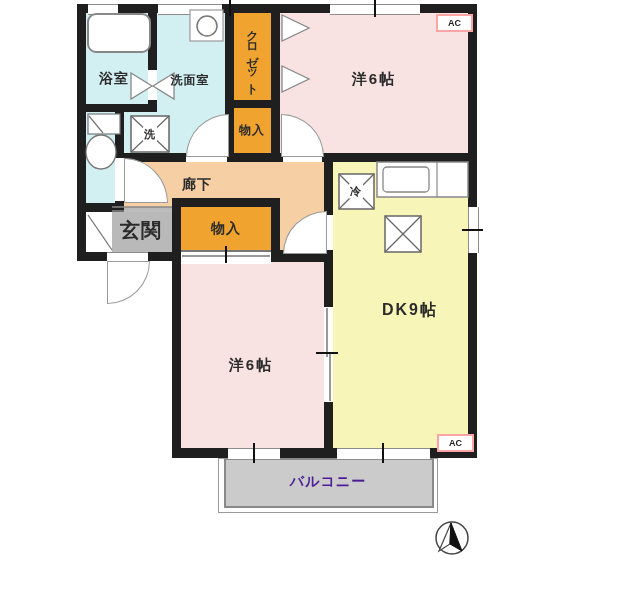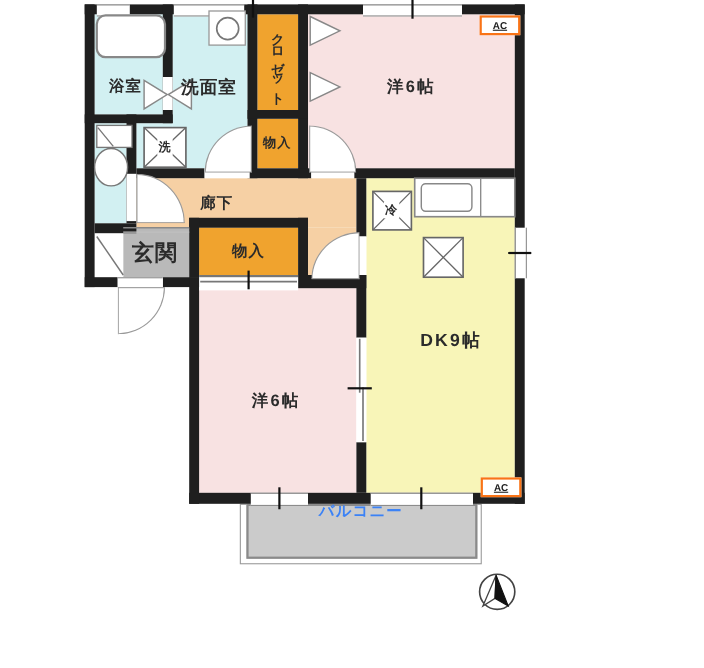--- a/index.html
+++ b/index.html
@@ -8,22 +8,22 @@
   .wall{position:absolute;background:#1f1f1f;}
   .floor{position:absolute;}
   .win{position:absolute;background:#ffffff;}
   .win.h{border-top:1.5px solid #8c8c8c;border-bottom:1.5px solid #8c8c8c;}
   .win.v{border-left:1.5px solid #8c8c8c;border-right:1.5px solid #8c8c8c;}
   .gap{position:absolute;background:#ffffff;}
   .arc{position:absolute;background:#ffffff;border:1.2px solid #999;}
   .label{position:absolute;transform:translate(-50%,-50%);color:#2b2b2b;font-weight:600;
          white-space:nowrap;letter-spacing:1px;}
   .label.vert{writing-mode:vertical-rl;text-orientation:upright;letter-spacing:0;}
-  .acbox{position:absolute;background:#fff;border:2px solid #f97316;display:flex;
-         align-items:center;justify-content:center;font-size:9px;font-weight:600;color:#222;text-decoration:underline;}
+  .acbox{position:absolute;background:#fff;border:2px solid #fca5a5;display:flex;
+         align-items:center;justify-content:center;font-size:9px;font-weight:600;color:#222;}
   .balcony-outer{position:absolute;background:#fff;border:1.5px solid #9a9a9a;}
   .balcony-inner{position:absolute;background:#cbcbcb;border:2px solid #8a8a8a;}
   svg{position:absolute;left:0;top:0;}
 </style>
 </head>
 <body>
 
 <div class="canvas">
 
   <div class="floor" style="left:86px;top:13px;width:62px;height:91px;background:#d2f0f2;"></div>
@@ -160,29 +160,29 @@
     </g>
 
     <g>
       <circle cx="452" cy="538" r="16" fill="#fff" stroke="#444" stroke-width="1.5"></circle>
       <polygon points="451,523 439,551 450,544" fill="#fff" stroke="#444" stroke-width="1.2"></polygon>
       <polygon points="451,523 462,551 450,544" fill="#111" stroke="#111" stroke-width="1"></polygon>
     </g>
   </svg>
 
   <div class="label" style="left:114px;top:79px;font-size:14px;">浴室</div>
-  <div class="label" style="left:190px;top:80px;font-size:16px;">洗面室</div>
+  <div class="label" style="left:190px;top:80px;font-size:12px;">洗面室</div>
   <div class="label vert" style="left:252px;top:55px;font-size:12px;">クロゼット</div>
   <div class="label" style="left:252px;top:130px;font-size:12px;">物入</div>
   <div class="label" style="left:374px;top:79px;font-size:15px;letter-spacing:2px;">洋6帖</div>
   <div class="label" style="left:197px;top:185px;font-size:14px;">廊下</div>
   <div class="label" style="left:141px;top:230px;font-size:20px;">玄関</div>
   <div class="label" style="left:226px;top:229px;font-size:14px;">物入</div>
   <div class="label" style="left:251px;top:365px;font-size:15px;letter-spacing:2px;">洋6帖</div>
   <div class="label" style="left:410px;top:310px;font-size:16px;letter-spacing:2px;">DK9帖</div>
-  <div class="label" style="left:328px;top:465px;font-size:14px;color:#3b82f6;">バルコニー</div>
+  <div class="label" style="left:328px;top:482px;font-size:14px;color:#4c1d95;">バルコニー</div>
   <div class="label" style="left:150px;top:134px;font-size:11px;background:#fff;padding:0 1px;">洗</div>
   <div class="label" style="left:356px;top:191px;font-size:11px;background:#fff;padding:0 1px;">冷</div>
 
   <div class="acbox" style="left:436px;top:14px;width:33px;height:14px;">AC</div>
   <div class="acbox" style="left:437px;top:434px;width:33px;height:14px;">AC</div>
 
 </div>
 
 </body></html>

